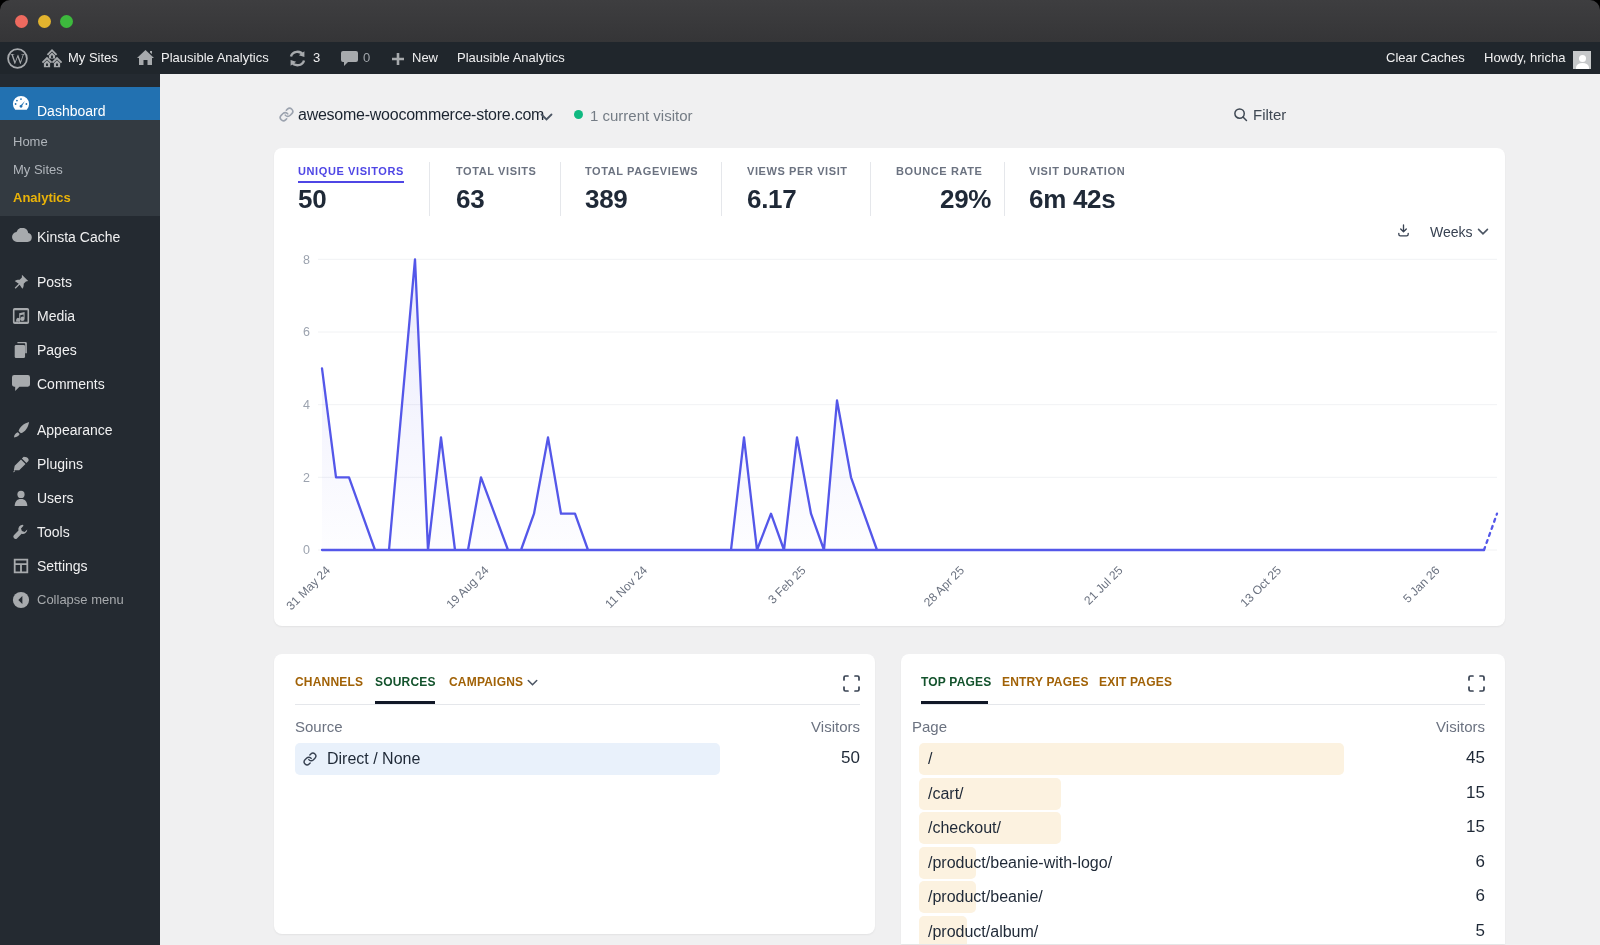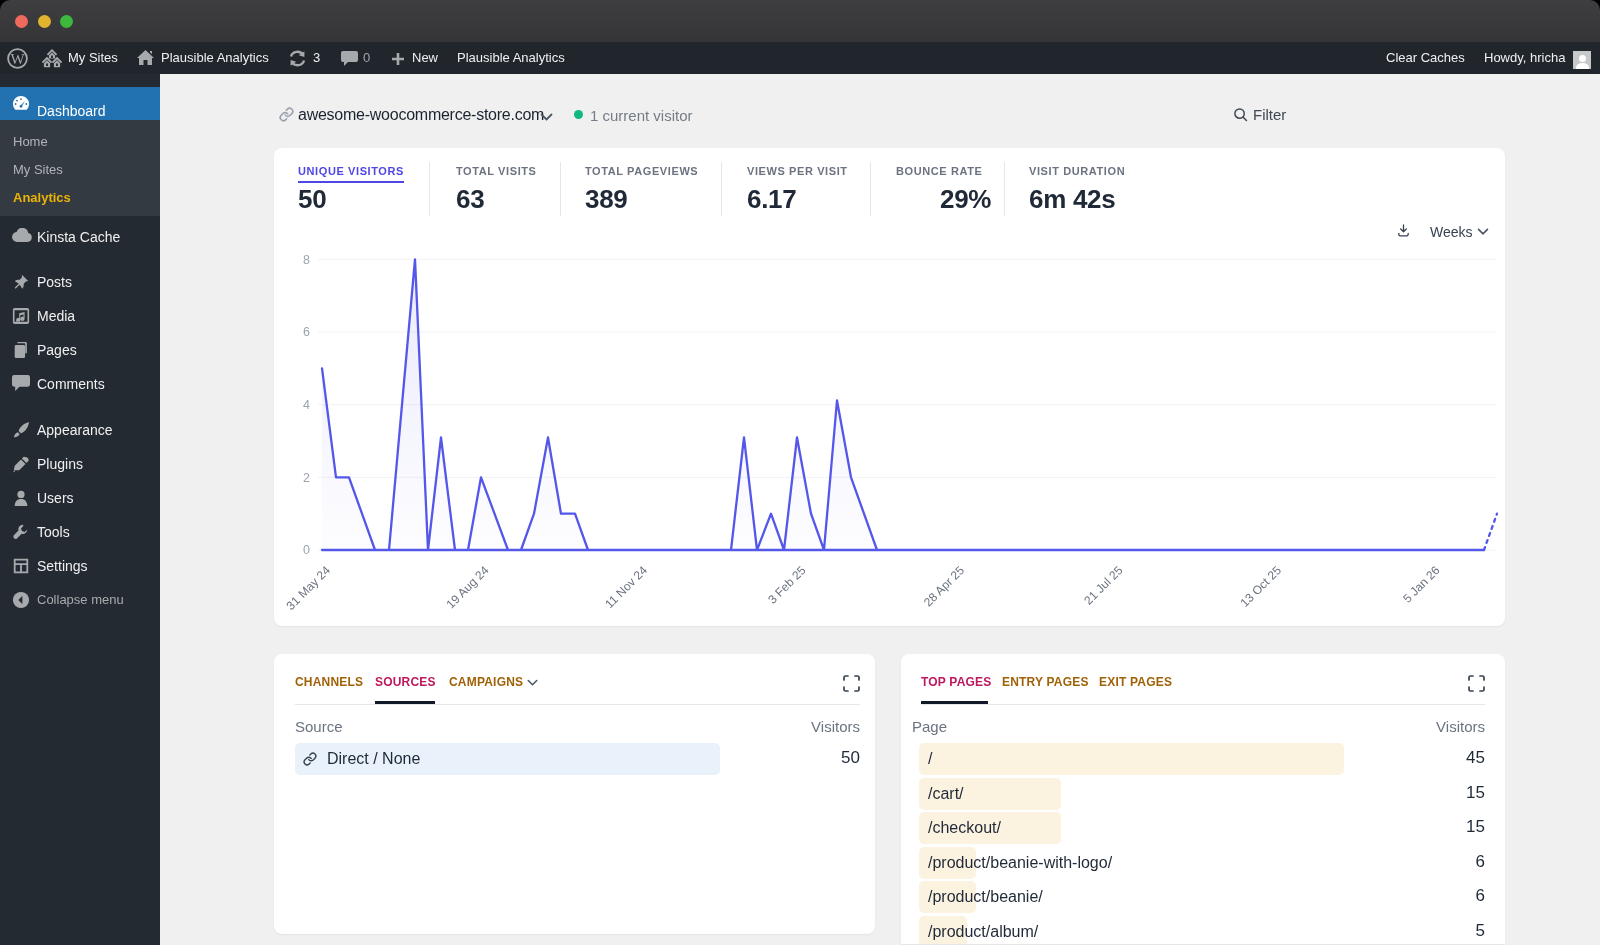--- a/index.html
+++ b/index.html
@@ -16,21 +16,21 @@
     background:#f0f0f1; }
   .card { position:absolute; background:#fff; border-radius:8px;
     box-shadow:0 1px 2px rgba(0,0,0,0.06); }
   .mi { position:absolute; left:0; width:160px; height:34px; }
   .mi span { position:absolute; left:37px; top:9px; }
   .mic { position:absolute; left:12px; top:8px; }
   .statlab { position:absolute; font-size:11px; font-weight:bold; letter-spacing:0.6px; color:#6b7280; }
   .statval { position:absolute; font-size:26px; font-weight:bold; letter-spacing:-0.3px; color:#1f2937; }
   .statsep { position:absolute; width:1px; height:54px; top:14px; background:#e5e7eb; }
   .tab { position:absolute; font-size:12px; font-weight:bold; letter-spacing:0.2px; color:#a16207; }
-  .tab.on { color:#be185d; }
+  .tab.on { color:#14532d; }
   .colhead { position:absolute; font-size:15px; color:#6b7280; }
   .rowtxt { position:absolute; font-size:16px; color:#1f2937; }
   .rowval { position:absolute; font-size:17px; color:#1f2937; text-align:right; }
   .bar { position:absolute; height:32px; border-radius:5px; }
 </style>
 </head>
 <body>
   <div class="titlebar">
     <div class="tl" style="left:15px;background:#ee6a5f;"></div>
     <div class="tl" style="left:37.5px;background:#e2b32e;"></div>

